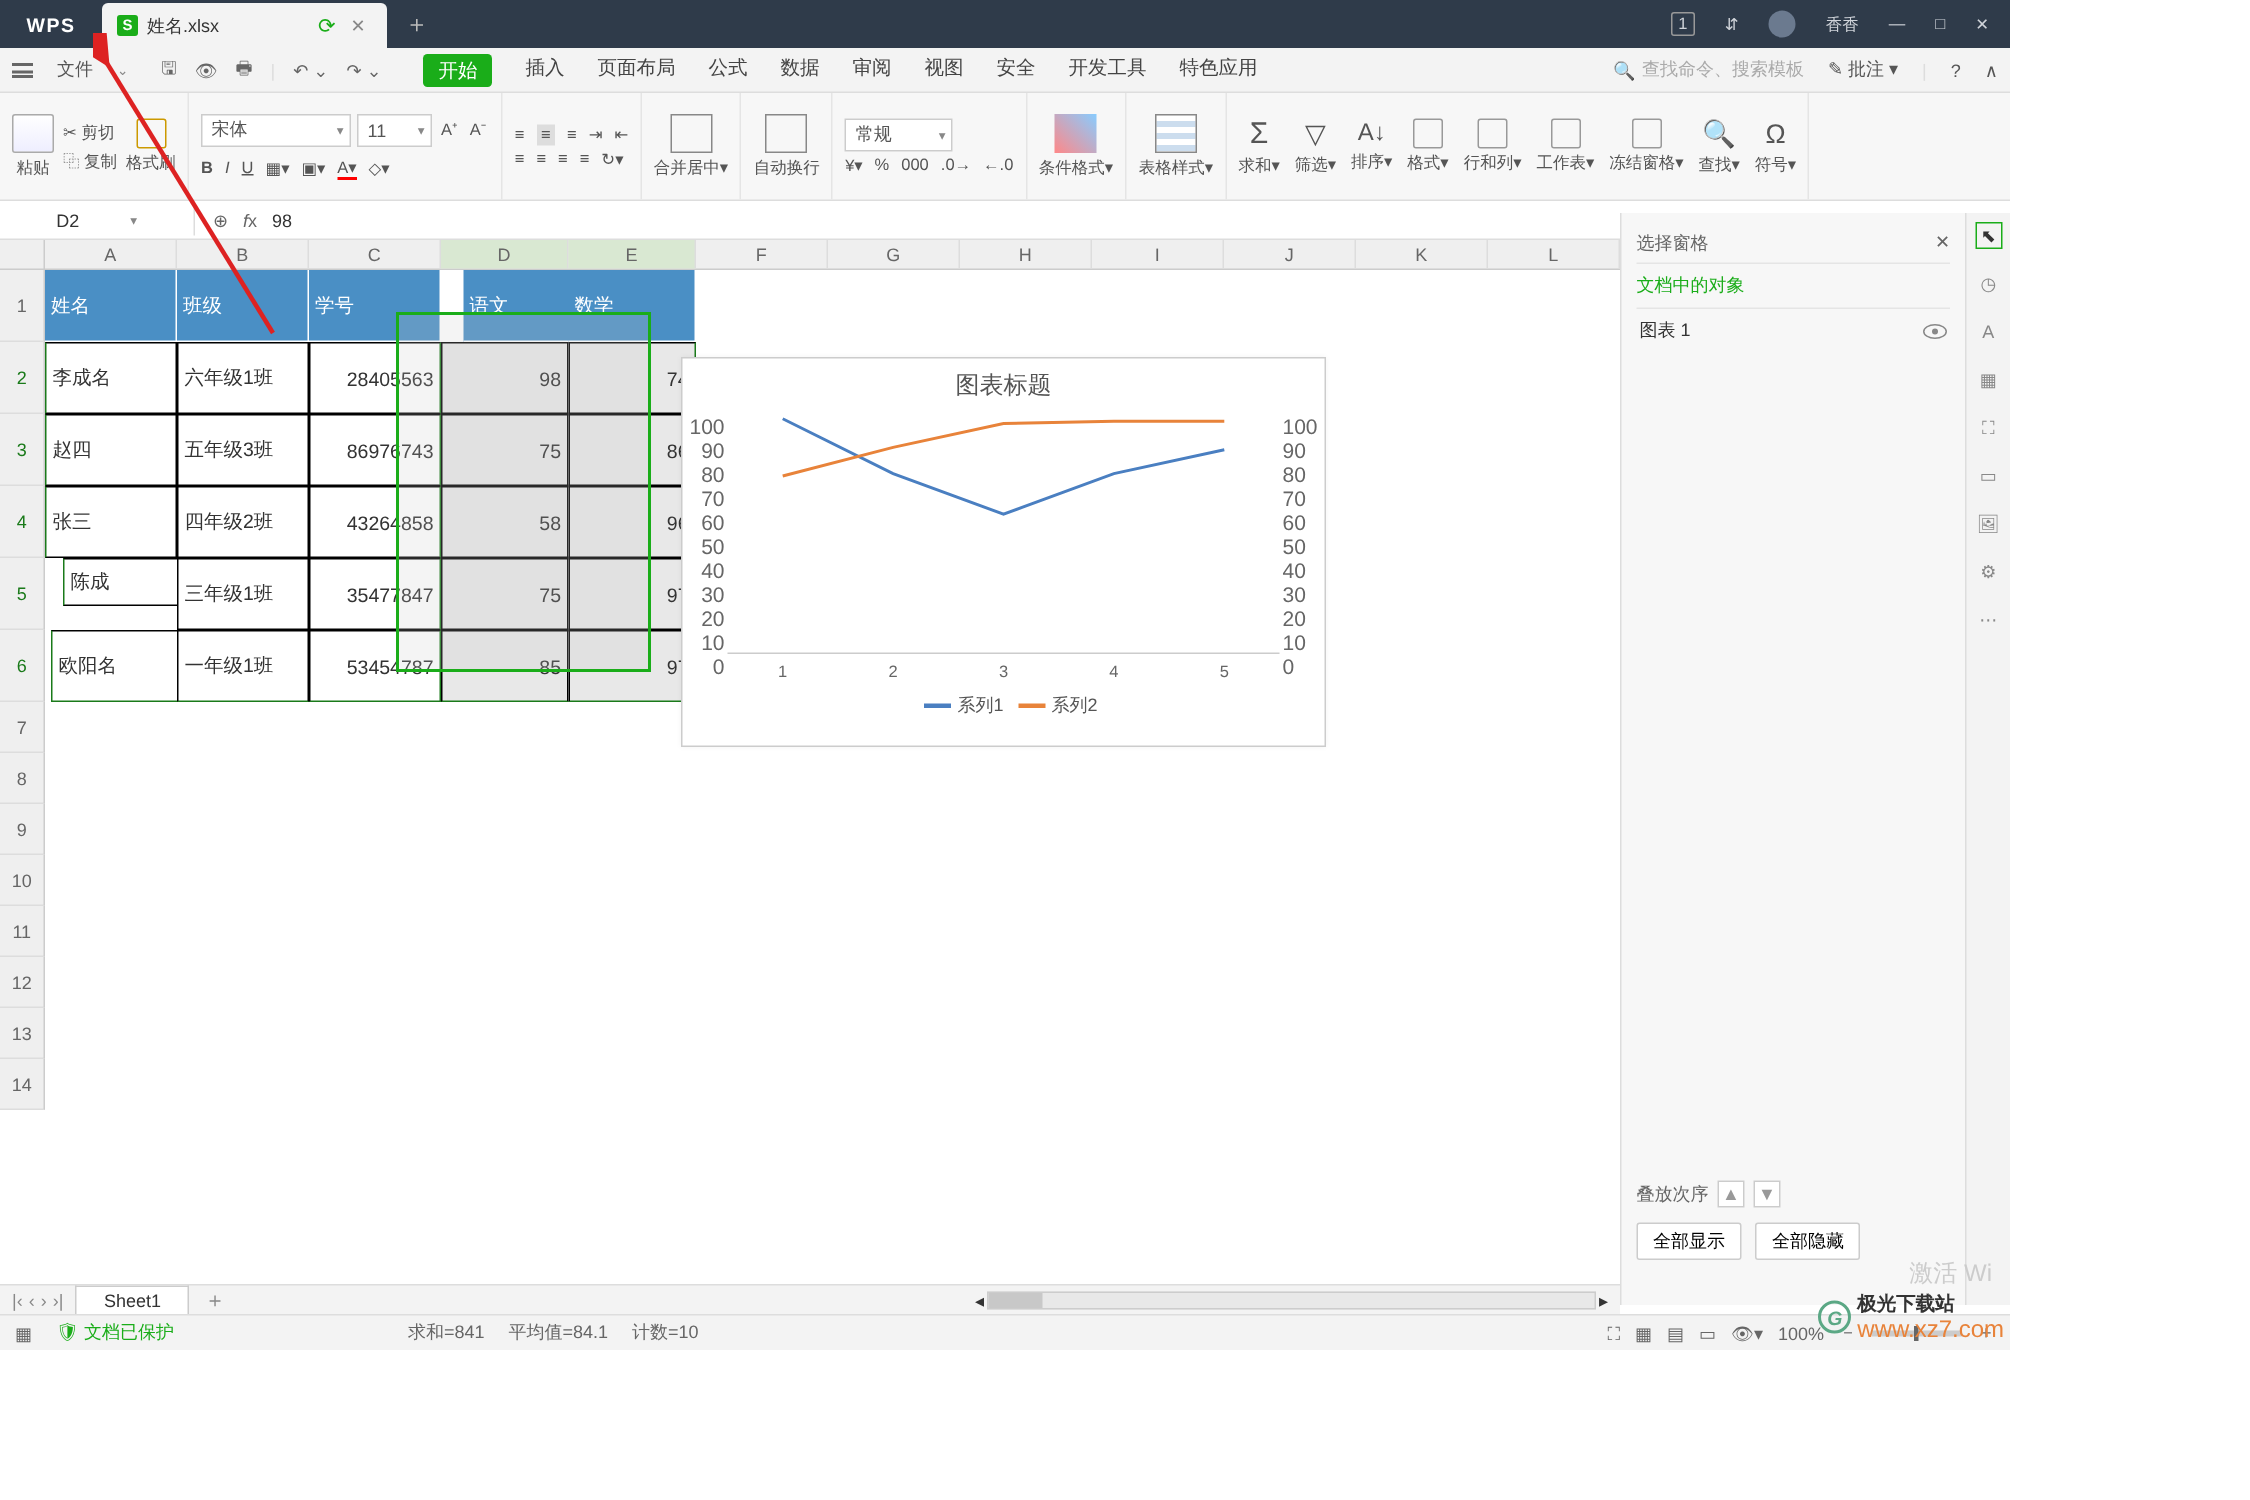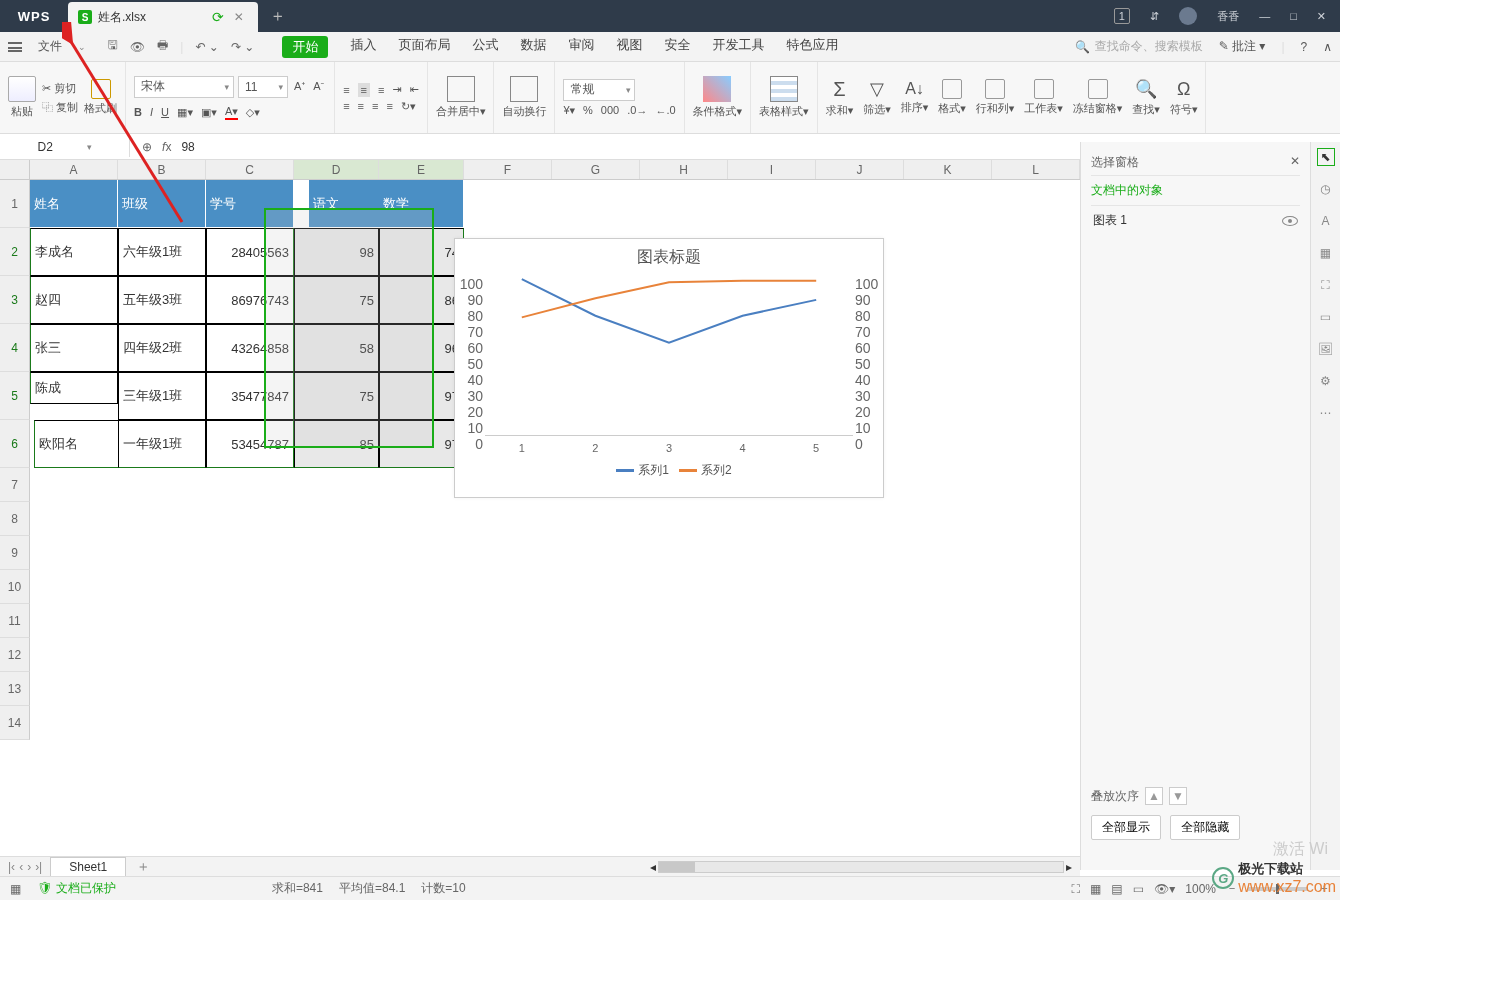--- a/index.html
+++ b/index.html
@@ -343,21 +343,21 @@
       <div class="datacell" style="left: 0px; top: 96px; width: 88px; height: 48px; border-width: 1px; border-style: solid; border-color: rgb(0, 0, 0) rgb(0, 0, 0) rgb(0, 0, 0) rgb(26, 122, 26);">赵四</div>
       <div class="datacell" style="left: 88px; top: 96px; width: 88px; height: 48px; border-width: 1px; border-style: solid; border-color: rgb(0, 0, 0);">五年级3班</div>
       <div class="datacell" style="left: 176px; top: 96px; width: 88px; height: 48px; border-width: 1px; border-style: solid; border-color: rgb(0, 0, 0) rgb(26, 122, 26) rgb(0, 0, 0) rgb(0, 0, 0); justify-content: flex-end;">86976743</div>
       <div class="datacell" style="left: 264px; top: 96px; width: 85px; height: 48px; border-width: 1px; border-style: solid; border-color: rgb(0, 0, 0); justify-content: flex-end; background: rgb(232, 232, 232);">75</div>
       <div class="datacell" style="left: 349px; top: 96px; width: 85px; height: 48px; border-width: 1px; border-style: solid; border-color: rgb(0, 0, 0) rgb(26, 122, 26) rgb(0, 0, 0) rgb(0, 0, 0); justify-content: flex-end; background: rgb(232, 232, 232);">86</div>
       <div class="datacell" style="left: 0px; top: 144px; width: 88px; height: 48px; border-width: 1px; border-style: solid; border-color: rgb(0, 0, 0) rgb(0, 0, 0) rgb(0, 0, 0) rgb(26, 122, 26);">张三</div>
       <div class="datacell" style="left: 88px; top: 144px; width: 88px; height: 48px; border-width: 1px; border-style: solid; border-color: rgb(0, 0, 0);">四年级2班</div>
       <div class="datacell" style="left: 176px; top: 144px; width: 88px; height: 48px; border-width: 1px; border-style: solid; border-color: rgb(0, 0, 0) rgb(26, 122, 26) rgb(0, 0, 0) rgb(0, 0, 0); justify-content: flex-end;">43264858</div>
       <div class="datacell" style="left: 264px; top: 144px; width: 85px; height: 48px; border-width: 1px; border-style: solid; border-color: rgb(0, 0, 0); justify-content: flex-end; background: rgb(232, 232, 232);">58</div>
       <div class="datacell" style="left: 349px; top: 144px; width: 85px; height: 48px; border-width: 1px; border-style: solid; border-color: rgb(0, 0, 0) rgb(26, 122, 26) rgb(0, 0, 0) rgb(0, 0, 0); justify-content: flex-end; background: rgb(232, 232, 232);">96</div>
-      <div class="datacell" style="left: 0px; top: 192px; width: 88px; height: 32px; border-width: 1px; border-style: solid; border-color: rgb(0, 0, 0) rgb(0, 0, 0) rgb(0, 0, 0) rgb(26, 122, 26);">陈成</div>
+      <div class="datacell" style="left: 12px; top: 192px; width: 88px; height: 32px; border-width: 1px; border-style: solid; border-color: rgb(0, 0, 0) rgb(0, 0, 0) rgb(0, 0, 0) rgb(26, 122, 26);">陈成</div>
       <div class="datacell" style="left: 88px; top: 192px; width: 88px; height: 48px; border-width: 1px; border-style: solid; border-color: rgb(0, 0, 0);">三年级1班</div>
       <div class="datacell" style="left: 176px; top: 192px; width: 88px; height: 48px; border-width: 1px; border-style: solid; border-color: rgb(0, 0, 0) rgb(26, 122, 26) rgb(0, 0, 0) rgb(0, 0, 0); justify-content: flex-end;">35477847</div>
       <div class="datacell" style="left: 264px; top: 192px; width: 85px; height: 48px; border-width: 1px; border-style: solid; border-color: rgb(0, 0, 0); justify-content: flex-end; background: rgb(232, 232, 232);">75</div>
       <div class="datacell" style="left: 349px; top: 192px; width: 85px; height: 48px; border-width: 1px; border-style: solid; border-color: rgb(0, 0, 0) rgb(26, 122, 26) rgb(0, 0, 0) rgb(0, 0, 0); justify-content: flex-end; background: rgb(232, 232, 232);">97</div>
       <div class="datacell" style="left: 4px; top: 240px; width: 88px; height: 48px; border-width: 1px; border-style: solid; border-color: rgb(0, 0, 0) rgb(0, 0, 0) rgb(26, 122, 26) rgb(26, 122, 26);">欧阳名</div>
       <div class="datacell" style="left: 88px; top: 240px; width: 88px; height: 48px; border-width: 1px; border-style: solid; border-color: rgb(0, 0, 0) rgb(0, 0, 0) rgb(26, 122, 26);">一年级1班</div>
       <div class="datacell" style="left: 176px; top: 240px; width: 88px; height: 48px; border-width: 1px; border-style: solid; border-color: rgb(0, 0, 0) rgb(26, 122, 26) rgb(26, 122, 26) rgb(0, 0, 0); justify-content: flex-end;">53454787</div>
       <div class="datacell" style="left: 264px; top: 240px; width: 85px; height: 48px; border-width: 1px; border-style: solid; border-color: rgb(0, 0, 0) rgb(0, 0, 0) rgb(26, 122, 26); justify-content: flex-end; background: rgb(232, 232, 232);">85</div>
       <div class="datacell" style="left: 349px; top: 240px; width: 85px; height: 48px; border-width: 1px; border-style: solid; border-color: rgb(0, 0, 0) rgb(26, 122, 26) rgb(26, 122, 26) rgb(0, 0, 0); justify-content: flex-end; background: rgb(232, 232, 232);">97</div>
     </div>

